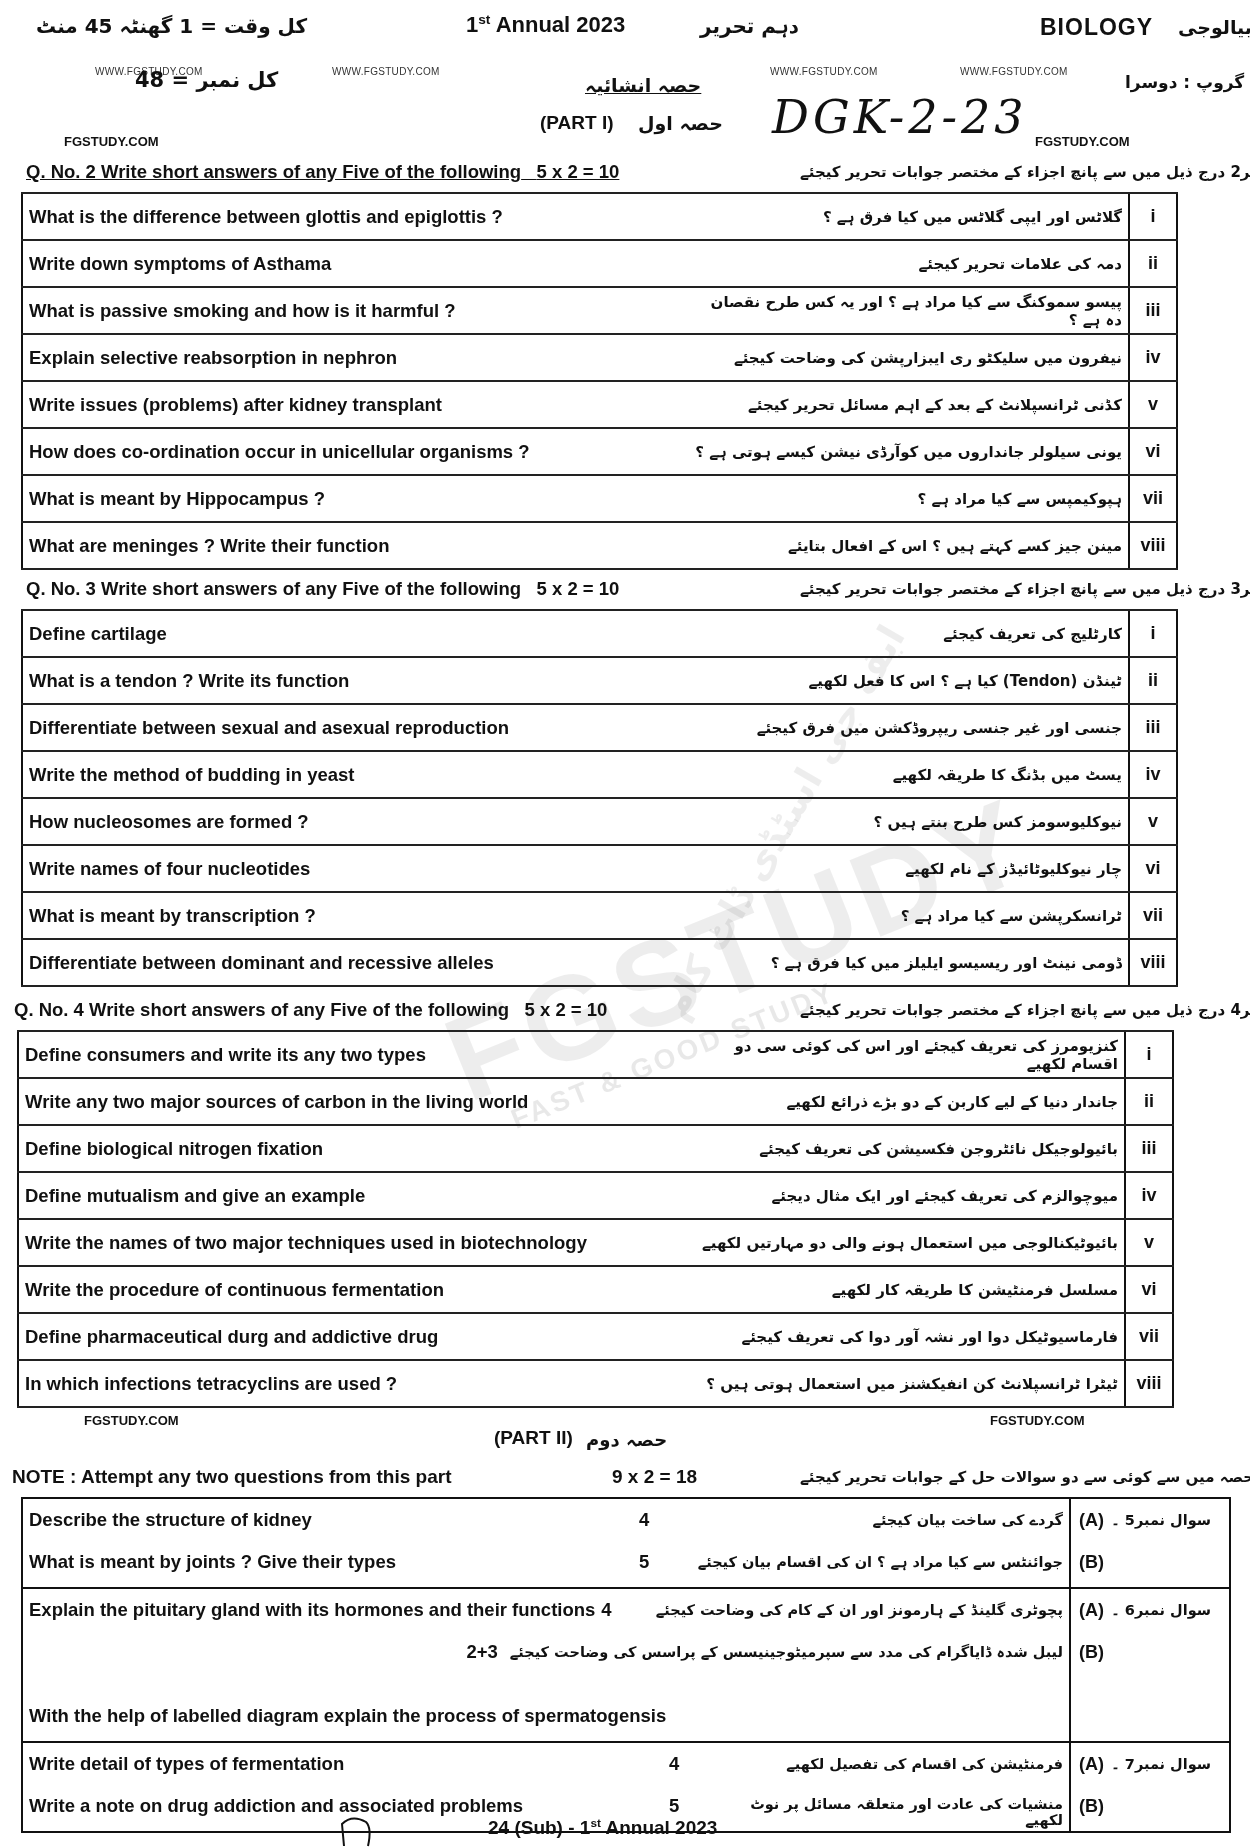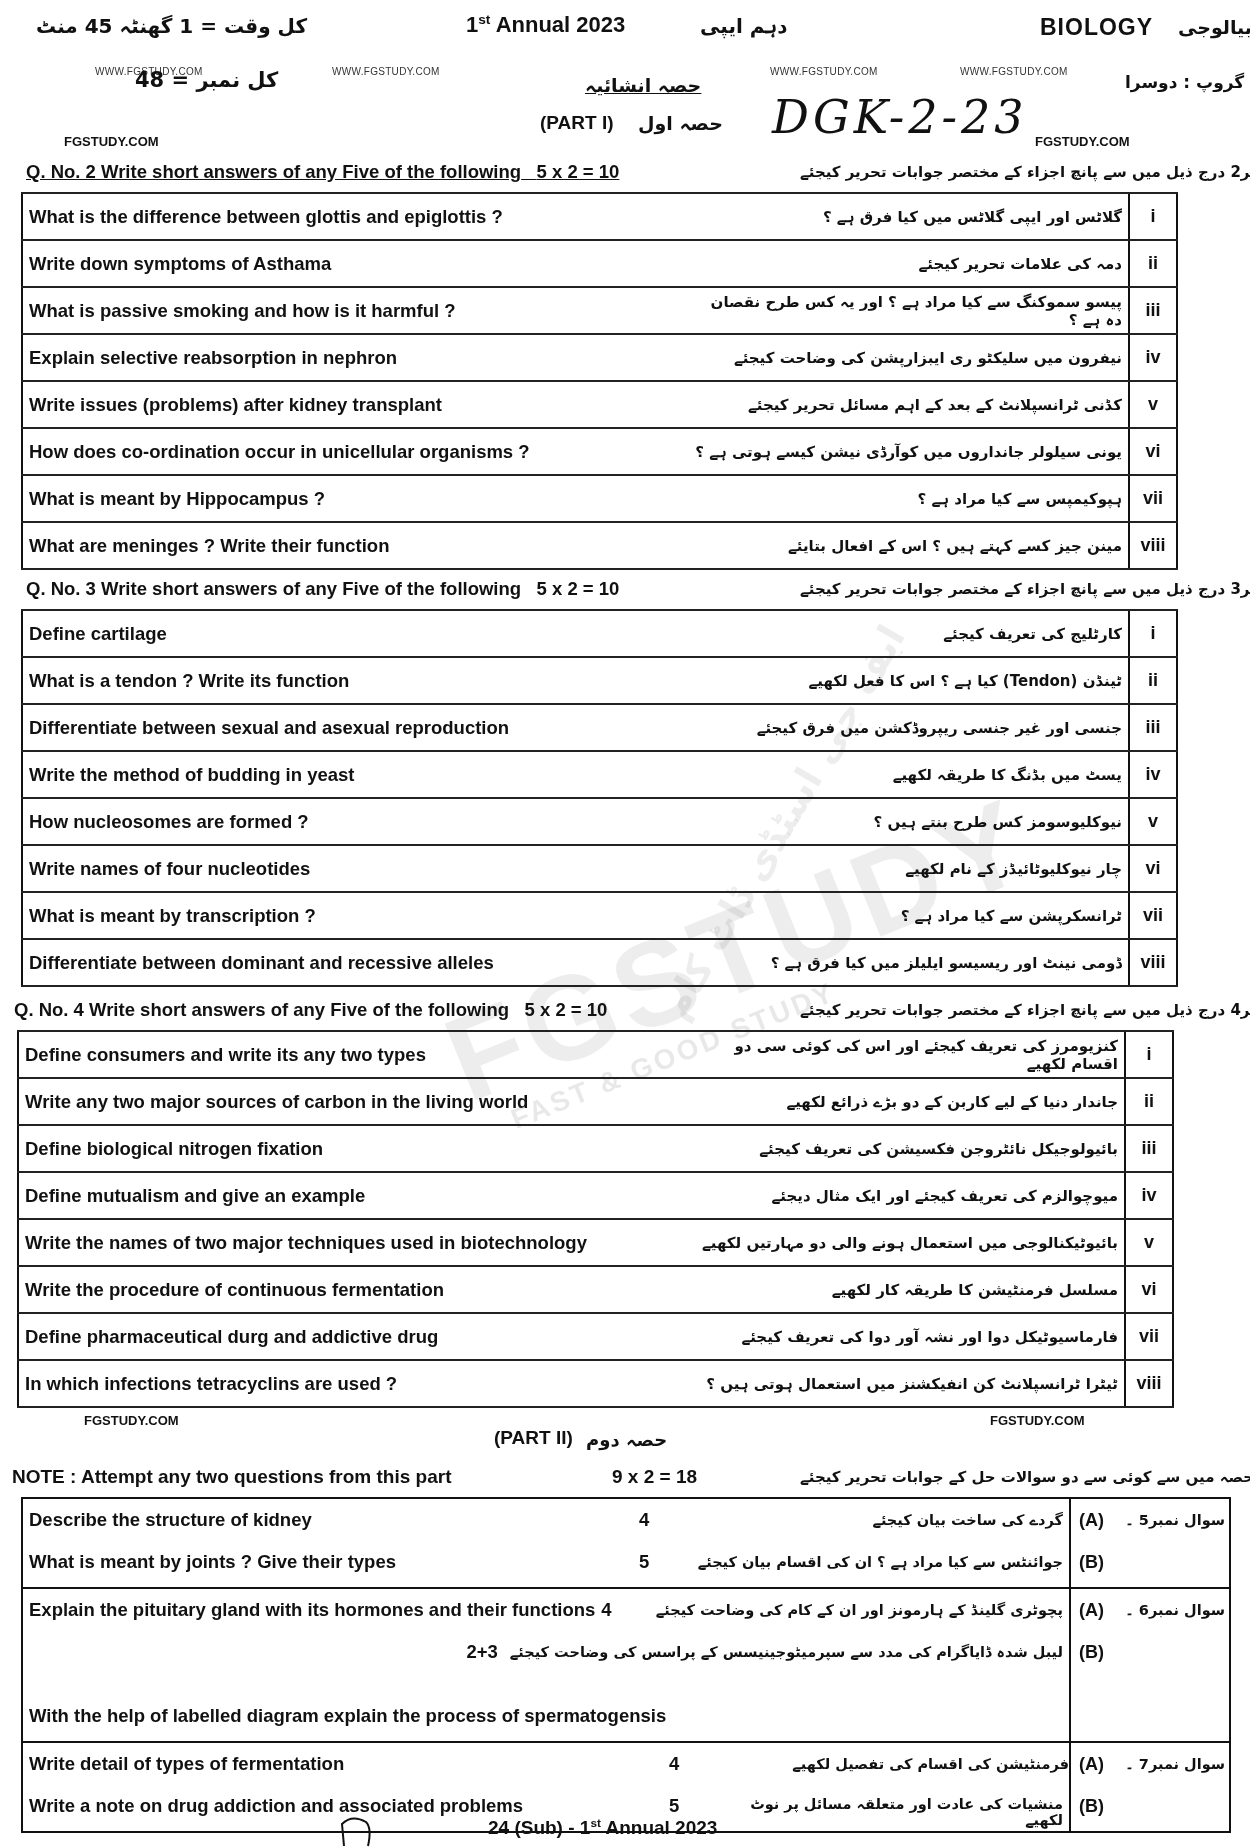--- a/index.html
+++ b/index.html
@@ -18,35 +18,35 @@
   .qhead{position:absolute;font-weight:bold;font-size:18.5px;white-space:nowrap;}
   .qhead-ur{position:absolute;font-family:"DejaVu Sans",sans-serif;font-weight:bold;font-size:15px;direction:rtl;white-space:nowrap;}
   table.p2{position:absolute;border-collapse:collapse;left:21px;top:1497px;width:1210px;border:2px solid #111;}
   table.p2 td{border-top:2px solid #111;border-bottom:2px solid #111;vertical-align:top;padding:0;}
   .p2line{display:flex;align-items:center;height:42px;}
   .p2en{font-weight:bold;font-size:18.5px;padding-left:6px;}
   .p2mk{font-weight:bold;font-size:18.5px;}
   .p2ur{font-family:"DejaVu Sans",sans-serif;font-weight:bold;font-size:14.5px;direction:rtl;}
   td.p2lab{width:158px;border-left:2px solid #111;}
   .lab{display:flex;align-items:center;height:42px;padding-left:8px;font-weight:bold;font-size:18px;}
-  .lab .qn{font-family:"DejaVu Sans",sans-serif;font-size:14.5px;margin-left:auto;padding-right:4px;direction:rtl;}
+  .lab .qn{font-family:"DejaVu Sans",sans-serif;font-size:14.5px;margin-left:auto;padding-right:18px;direction:rtl;}
   .watermark{position:absolute;left:430px;top:880px;font-size:120px;font-weight:bold;color:rgba(0,0,0,0.07);transform:rotate(-22deg);font-family:"Liberation Sans",sans-serif;letter-spacing:6px;pointer-events:none;}
   .watermark2{position:absolute;left:500px;top:1040px;font-size:28px;font-weight:bold;color:rgba(0,0,0,0.09);transform:rotate(-22deg);font-family:"Liberation Sans",sans-serif;letter-spacing:3px;pointer-events:none;}
   .watermark3{position:absolute;left:560px;top:800px;font-size:38px;font-weight:bold;color:rgba(0,0,0,0.07);transform:rotate(-60deg);font-family:"DejaVu Sans",sans-serif;pointer-events:none;}
 </style>
 </head>
 <body>
 
 <div class="watermark">FGSTUDY</div>
 <div class="watermark2">FAST &amp; GOOD STUDY</div>
 <div class="watermark3">ایف جی اسٹڈی ڈاٹ کام</div>
 
 <div class="abs ur" style="left:36px;top:14px;font-size:20px;">کل وقت = 1 گھنٹہ 45 منٹ</div>
 <div class="abs b" style="left:466px;top:12px;font-size:22px;"><span>1</span><sup>st</sup><span> Annual 2023</span></div>
-<div class="abs ur" style="left:700px;top:14px;font-size:20px;">دہم ایپی</div>
+<div class="abs ur" style="left:700px;top:14px;font-size:20px;">دہم تحریر</div>
 <div class="abs b" style="left:1040px;top:14px;font-size:23px;letter-spacing:1px;">BIOLOGY</div>
 <div class="abs ur" style="left:1178px;top:16px;font-size:19px;">بیالوجی</div>
 
 <div class="abs wm" style="left:95px;top:66px;">WWW.FGSTUDY.COM</div>
 <div class="abs ur" style="left:135px;top:68px;font-size:21px;">کل نمبر = 48</div>
 <div class="abs wm" style="left:332px;top:66px;">WWW.FGSTUDY.COM</div>
 <div class="abs ur" style="left:585px;top:74px;font-size:19px;text-decoration:underline;">حصہ انشائیہ</div>
 <div class="abs wm" style="left:770px;top:66px;">WWW.FGSTUDY.COM</div>
 <div class="abs wm" style="left:960px;top:66px;">WWW.FGSTUDY.COM</div>
 <div class="abs ur" style="left:1125px;top:72px;font-size:17px;">گروپ : دوسرا</div>
@@ -259,21 +259,21 @@
             <span>(B)</span>
           </div>
       </td>
     </tr>
 
     <tr>
       <td style="height:88px;">
         <div class="p2line">
           <span class="p2en" style="width:640px;">Write detail of types of fermentation</span>
           <span class="p2mk" style="width:40px;">4</span>
-          <span class="p2ur" style="flex:1;text-align:right;">فرمنٹیشن کی اقسام کی تفصیل لکھیے</span>
+          <span class="p2ur" style="flex:1;text-align:right;padding-right:6px;">فرمنٹیشن کی اقسام کی تفصیل لکھیے</span>
         </div>
         <div class="p2line">
           <span class="p2en" style="width:640px;">Write a note on drug addiction and associated problems</span>
           <span class="p2mk" style="width:40px;">5</span>
           <span class="p2ur" style="flex:1;text-align:right;padding-right:6px;margin-top:12px;">منشیات کی عادت اور متعلقہ مسائل پر نوٹ لکھیے</span>
         </div>
       </td>
       <td class="p2lab">
         <div class="lab">
             <span>(A)</span>

